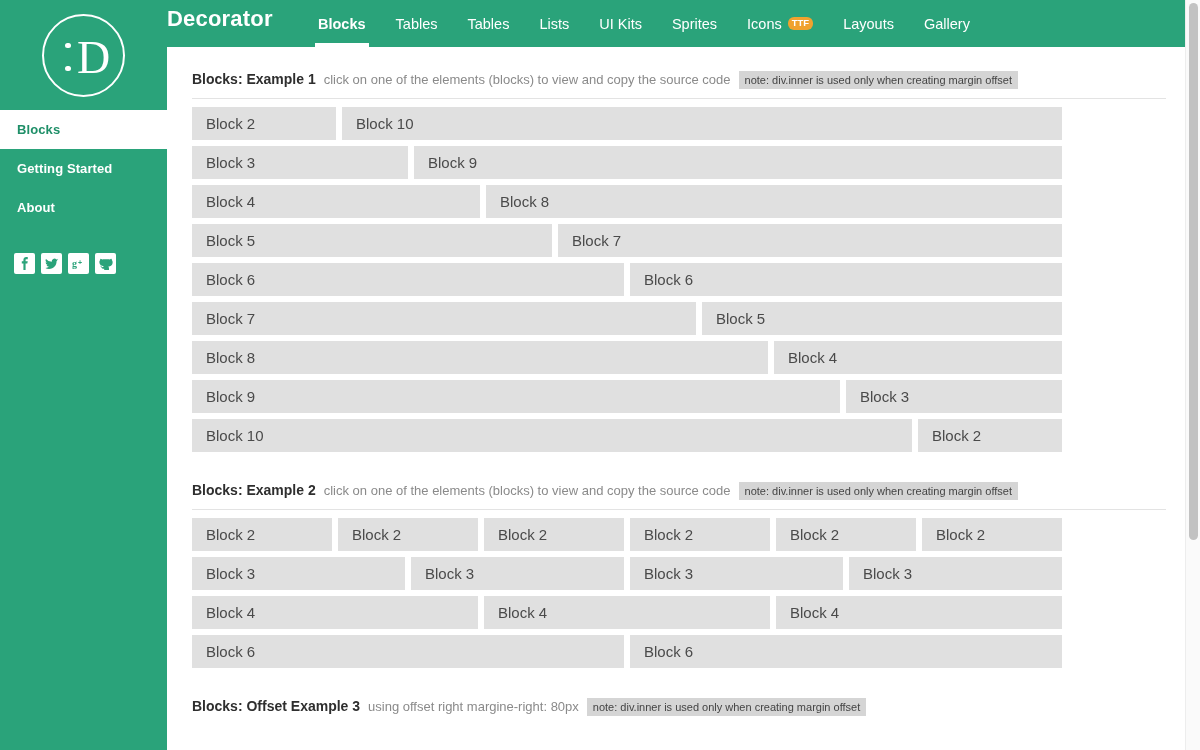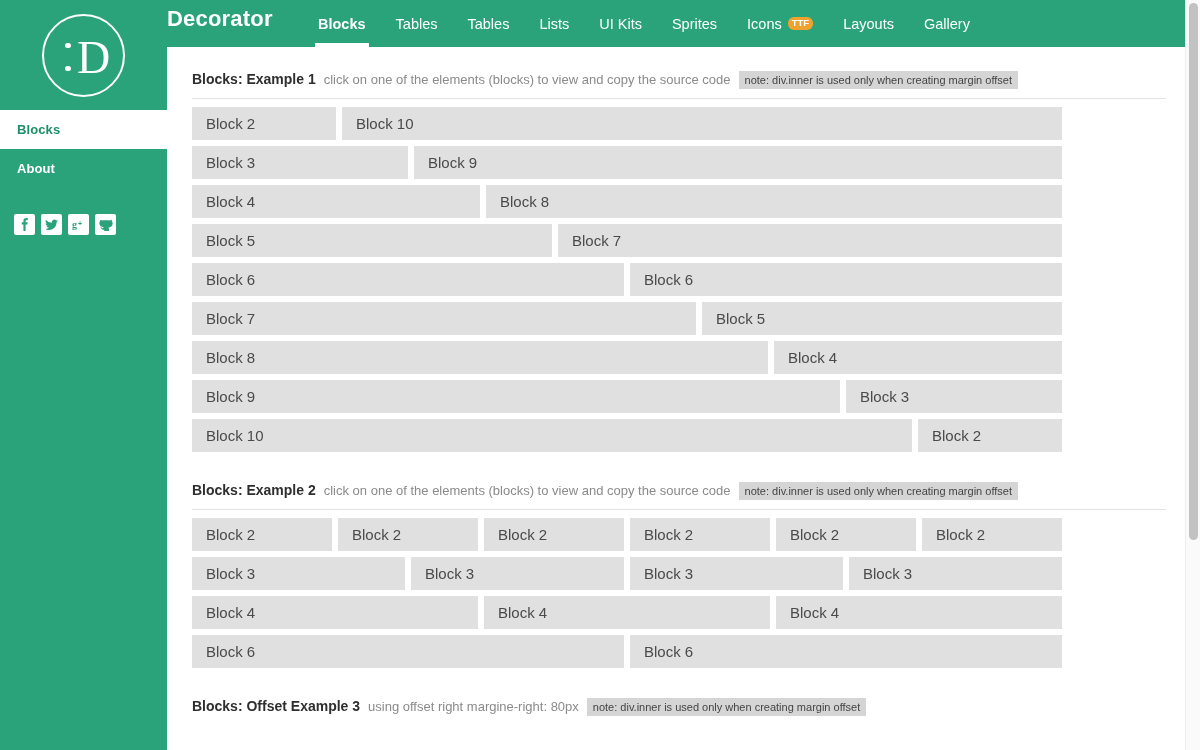--- a/index.html
+++ b/index.html
@@ -232,20 +232,23 @@
         <span class="logo-dot top"></span>
         <span class="logo-dot bot"></span>
         <span class="logo-d">D</span>
       </div>
     </div>
     <div class="side-nav">
       <div class="side-item active">
         <span>Blocks</span>
       </div>
       <div class="side-item">
+        <span>Getting Started</span>
+      </div>
+      <div class="side-item">
         <span>About</span>
       </div>
     </div>
     <div class="social-row">
       <div class="social-btn">
         <svg width="13" height="13" viewBox="0 0 24 24">
             <path fill="#2aa37a" d="M15 4h3V0h-3c-2.8 0-5 2.2-5 5v3H7v4h3v12h4V12h3.2l.8-4h-4V5c0-.5.4-1 1-1z"></path>
           </svg>
       </div>
       <div class="social-btn">

